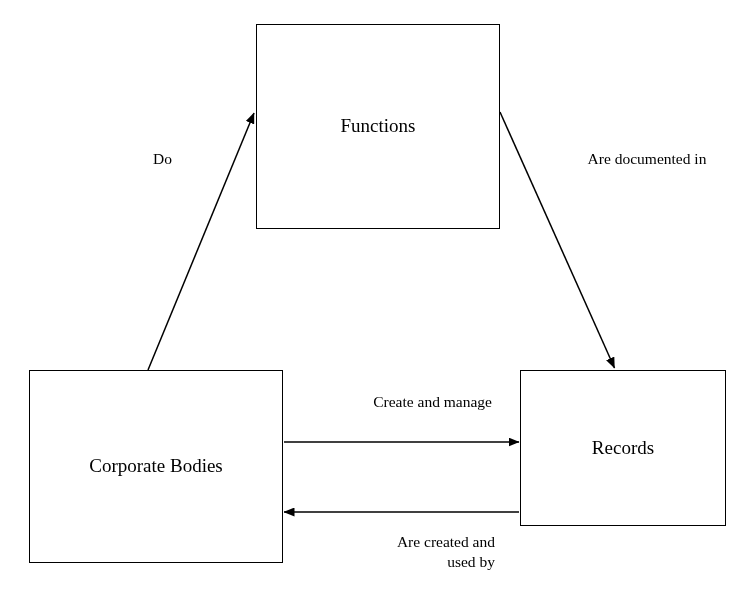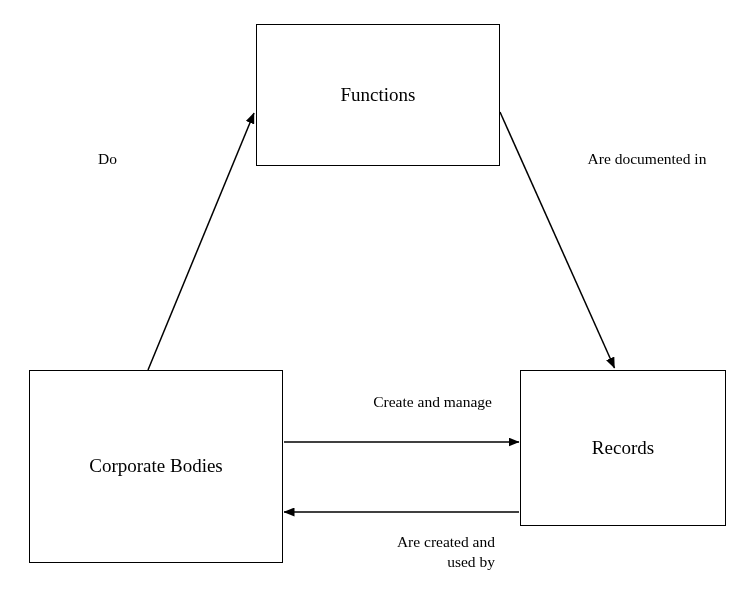--- a/index.html
+++ b/index.html
@@ -47,39 +47,39 @@
     font-size: 15.5px;
     color: #000000;
     line-height: 1.3;
     white-space: pre-line;
     text-align: right;
   }
   #node-functions {
     left: 256px;
     top: 24px;
     width: 244px;
-    height: 142px;
+    height: 205px;
   }
   #node-corporate-bodies {
     left: 29px;
     top: 370px;
     width: 254px;
     height: 193px;
   }
   #node-records {
     left: 520px;
     top: 370px;
     width: 206px;
     height: 156px;
   }
   #edge-label-do {
-    left: 98px;
+    left: 112px;
     top: 149px;
     width: 60px;
-    text-align: left;
+    text-align: right;
   }
   #edge-label-are-documented-in {
     left: 557px;
     top: 149px;
     width: 180px;
     text-align: center;
   }
   #edge-label-create-and-manage {
     left: 312px;
     top: 392px;

